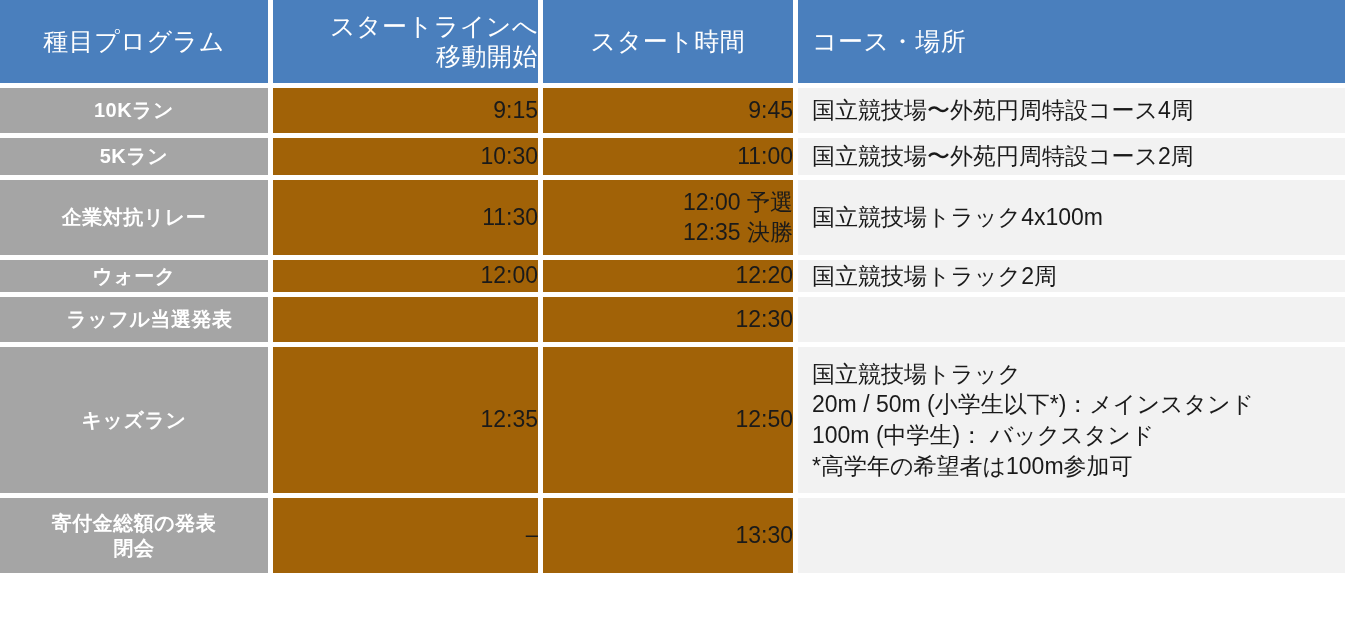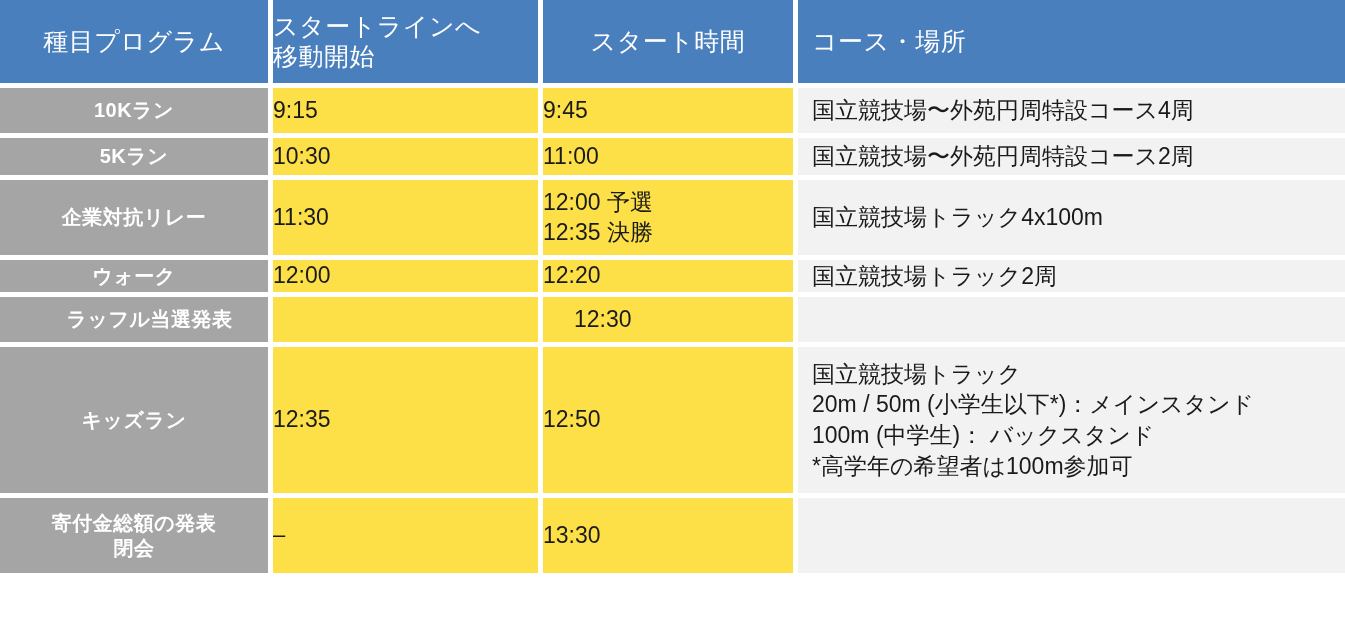--- a/index.html
+++ b/index.html
@@ -35,44 +35,44 @@
   .hdr th {
     background: #4a7fbd;
     color: #ffffff;
     font-size: 25px;
     font-weight: normal;
     height: 83px;
     line-height: 1.18;
     letter-spacing: 0.5px;
   }
   .hdr th.h-prog { text-align: center; }
-  .hdr th.h-move { text-align: left; }
+  .hdr th.h-move { text-align: right; }
   .hdr th.h-start { text-align: center; }
   .hdr th.h-course {
     text-align: left;
     padding-left: 14px;
   }
 
   
   td.prog {
     background: #a5a5a5;
     color: #ffffff;
     font-size: 20px;
     font-weight: bold;
     text-align: center;
     line-height: 1.22;
     letter-spacing: 0.5px;
   }
 
   
   td.val {
-    background: #fde047;
+    background: #a16207;
     color: #1a1a1a;
     font-size: 23px;
-    text-align: left;
+    text-align: right;
     line-height: 1.3;
   }
   td.course {
     background: #f2f2f2;
     color: #1a1a1a;
     font-size: 23px;
     text-align: left;
     padding-left: 14px;
     line-height: 1.33;
   }

